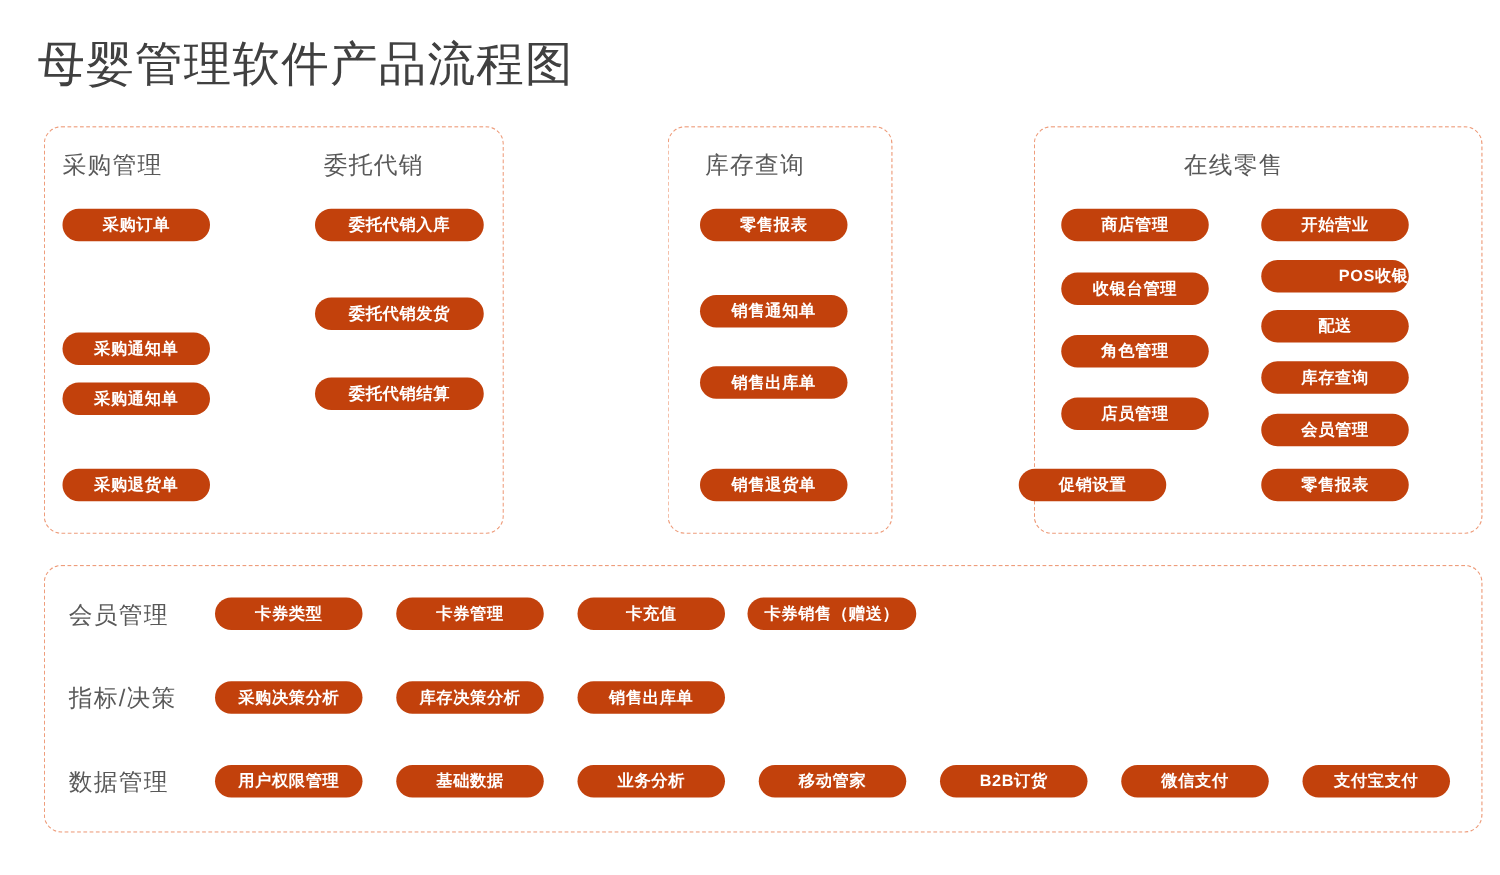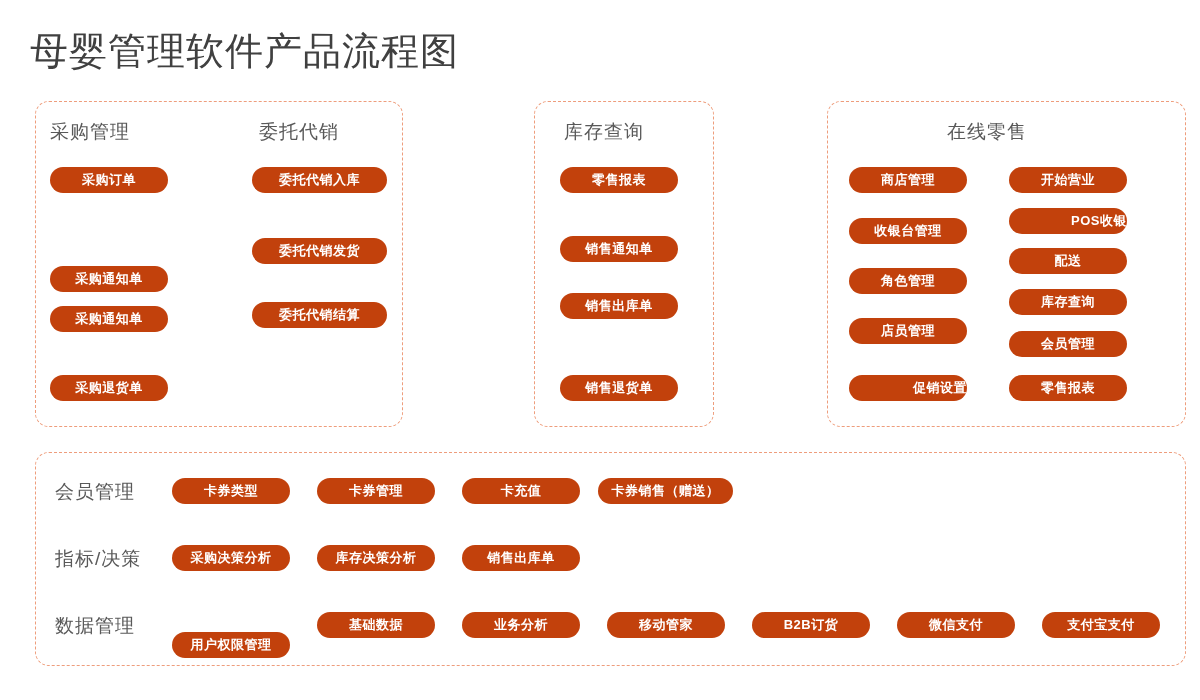--- a/index.html
+++ b/index.html
@@ -108,21 +108,21 @@
 <div class="pill w118" style="left:560px; top:375px;">销售退货单</div>
 
 <div class="panel" id="panel-retail"></div>
 
 <div class="panel-header" style="left:947px; top:119px; width:120px;">在线零售</div>
 
 <div class="pill w118" style="left:849px; top:167px;">商店管理</div>
 <div class="pill w118" style="left:849px; top:218px;">收银台管理</div>
 <div class="pill w118" style="left:849px; top:268px;">角色管理</div>
 <div class="pill w118" style="left:849px; top:318px;">店员管理</div>
-<div class="pill w118" style="left:849px; top:375px;text-align:right;">促销设置</div>
+<div class="pill w118" style="left:815px; top:375px;">促销设置</div>
 
 <div class="pill w118" style="left:1009px; top:167px;">开始营业</div>
 <div class="pill w118" style="left:1009px; top:208px;text-align:right;">POS收银</div>
 <div class="pill w118" style="left:1009px; top:248px;">配送</div>
 <div class="pill w118" style="left:1009px; top:289px;">库存查询</div>
 <div class="pill w118" style="left:1009px; top:331px;">会员管理</div>
 <div class="pill w118" style="left:1009px; top:375px;">零售报表</div>
 
 <div class="panel" id="panel-bottom"></div>
 
@@ -131,19 +131,19 @@
 <div class="pill w118" style="left:317px; top:478px;">卡券管理</div>
 <div class="pill w118" style="left:462px; top:478px;">卡充值</div>
 <div class="pill w135" style="left:598px; top:478px;">卡券销售（赠送）</div>
 
 <div class="row-label" style="left:55px; top:546px;">指标/决策</div>
 <div class="pill w118" style="left:172px; top:545px;">采购决策分析</div>
 <div class="pill w118" style="left:317px; top:545px;">库存决策分析</div>
 <div class="pill w118" style="left:462px; top:545px;">销售出库单</div>
 
 <div class="row-label" style="left:55px; top:613px;">数据管理</div>
-<div class="pill w118" style="left:172px; top:612px;margin-top:20px;">用户权限管理</div>
+<div class="pill w118" style="left:172px; top:612px;">用户权限管理</div>
 <div class="pill w118" style="left:317px; top:612px;">基础数据</div>
 <div class="pill w118" style="left:462px; top:612px;">业务分析</div>
 <div class="pill w118" style="left:607px; top:612px;">移动管家</div>
 <div class="pill w118" style="left:752px; top:612px;">B2B订货</div>
 <div class="pill w118" style="left:897px; top:612px;">微信支付</div>
 <div class="pill w118" style="left:1042px; top:612px;">支付宝支付</div>
 
 </body></html>

